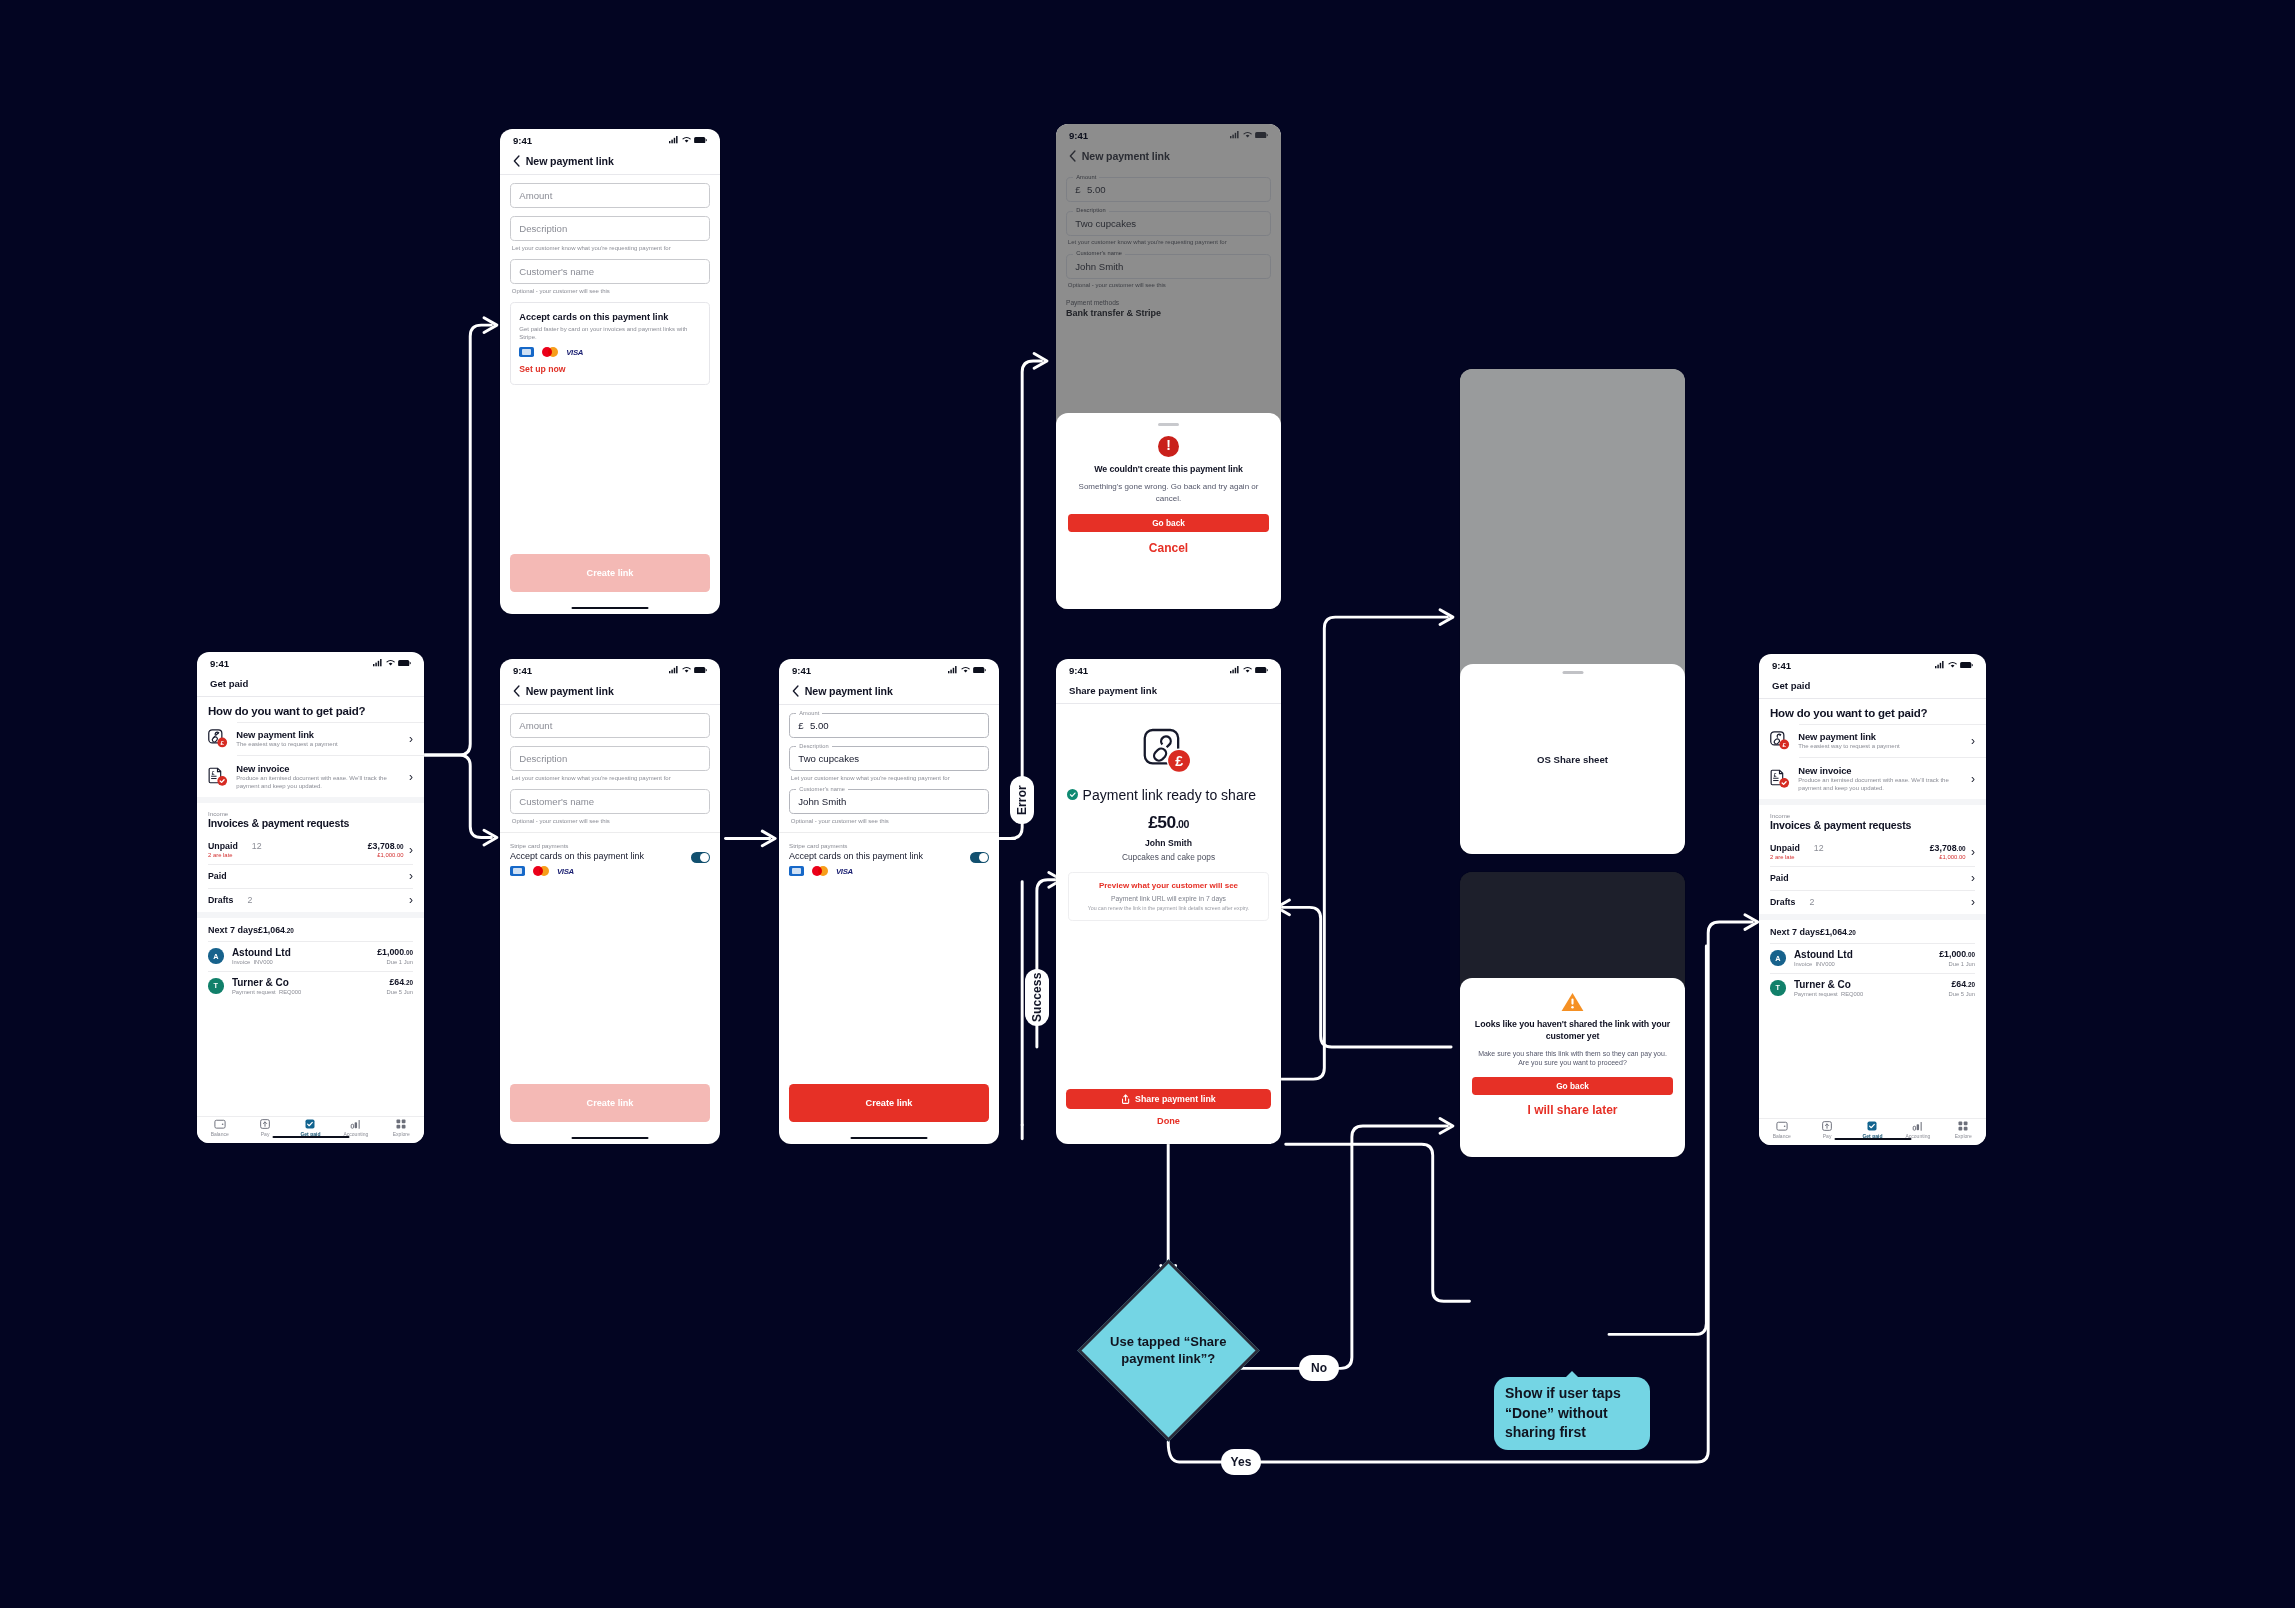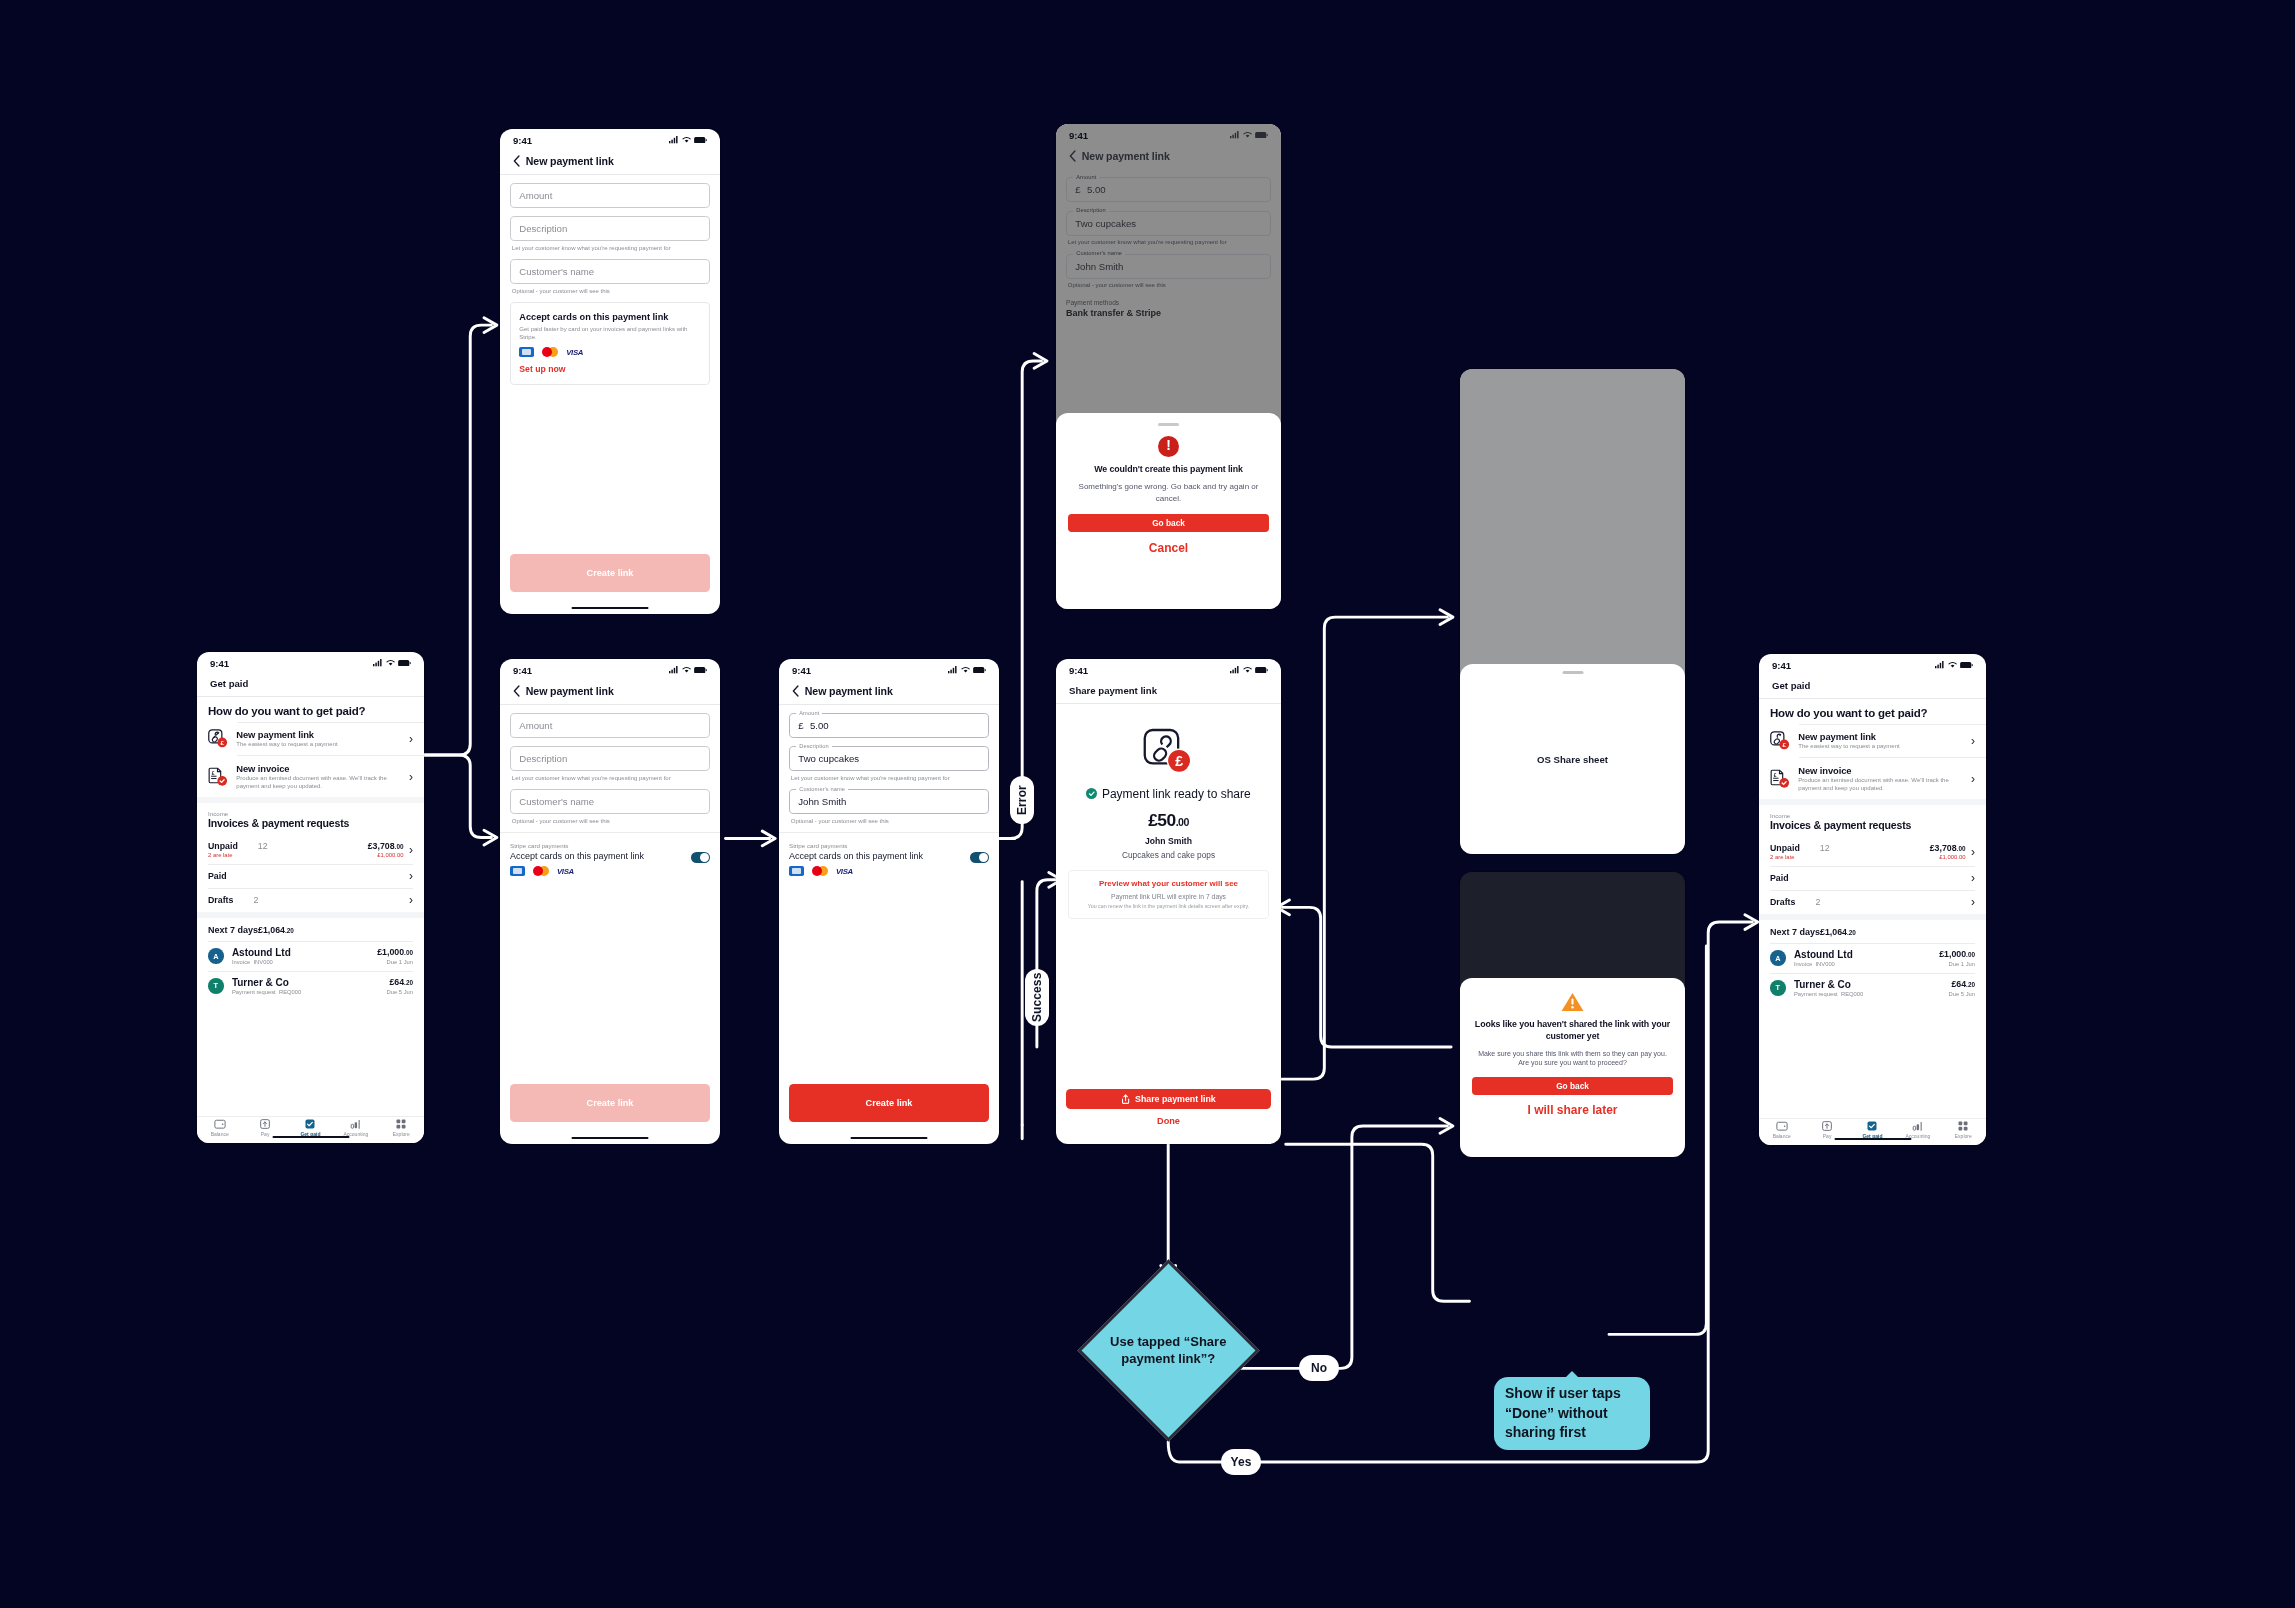--- a/index.html
+++ b/index.html
@@ -95,42 +95,42 @@
   .gp-row .t2 { font-size:6px; color:#8a8c95; line-height:1.32; margin-top:0.9px; }
   .chev { color:#1b1e2e; font-size:12px; font-weight:300; line-height:1; }
   .sep-in { height:0.9px; background:#ececee; margin-left:40px; }
   .band { height:6.4px; background:#f4f5f7; }
   .gp-sub { font-size:6.2px; color:#8a8c95; padding:6.4px 11px 0; }
   .gp-h2 { font-size:10.6px; font-weight:700; padding:0.9px 11px 6.4px; letter-spacing:-0.2px; }
   .lrow { display:flex; align-items:center; padding:5.5px 11px; gap:5.5px; }
   .lrow .lmain { flex:1; }
   .lrow .lr { text-align:right; }
   .nm { font-size:8.8px; font-weight:700; }
-  .nm .cnt { font-weight:400; color:#8a8c95; margin-left:20px; }
+  .nm .cnt { font-weight:400; color:#8a8c95; margin-left:14px; }
   .late { font-size:5.9px; color:#d32f2f; margin-top:0.9px; }
   .amt { font-size:8.8px; font-weight:700; }
   .amt .dec { font-size:6.4px; }
   .amt2 { font-size:5.9px; color:#d32f2f; margin-top:0.9px; }
   .divi { height:0.9px; background:#ececee; margin:0 11px; }
   .n7 { display:flex; align-items:center; justify-content:flex-start; padding:7.3px 11px 5.5px; }
   .n7 .l { font-size:9px; font-weight:700; }
   .av { width:15.6px; height:15.6px; border-radius:50%; color:#fff; font-size:7.3px; font-weight:700; display:flex; align-items:center; justify-content:center; flex:0 0 auto; }
   .cust { font-size:10px; font-weight:700; }
   .meta { font-size:5.8px; color:#8a8c95; margin-top:0.9px; }
   .due { font-size:5.8px; color:#8a8c95; margin-top:1.8px; }
 
   .tabbar { position:absolute; left:0; right:0; bottom:0; height:27.5px; background:#fff; border-top:0.9px solid #ededef;
             display:flex; align-items:center; justify-content:space-around; padding-bottom:4.6px; }
   .tab { display:flex; flex-direction:column; align-items:center; gap:0.9px; width:27.5px; }
   .tab span { font-size:5px; color:#8a8c95; }
   .tab.active span { color:#12506f; font-weight:700; }
 
   
   .share-wrap { padding:24px 11px 0; text-align:center; }
-  .ready { display:flex; align-items:center; justify-content:center; gap:4.6px; margin-top:11px; font-size:12px; font-weight:500; }
+  .ready { display:flex; align-items:center; gap:4.6px; margin-top:11px; font-size:14px; font-weight:500; }
   .check { width:11px; height:11px; border-radius:50%; background:#0f8a72; display:flex; align-items:center; justify-content:center; }
   .bigamt { font-size:17.4px; font-weight:700; margin-top:9.2px; letter-spacing:-0.5px; }
   .bigamt .dec { font-size:10.6px; }
   .whom { font-size:8.6px; font-weight:700; margin-top:4.6px; }
   .desc2 { font-size:8.3px; color:#4b4e5c; margin-top:4.6px; }
   .prevbox { border:0.9px solid #eeeef0; border-radius:4.6px; margin:10px 0.9px 0; padding:7.3px 6.4px 8.3px; }
   .prevbox .p1 { font-size:8px; font-weight:700; color:#e63026; }
   .prevbox .p2 { font-size:6.8px; color:#7e818c; margin-top:5.5px; }
   .prevbox .p3 { font-size:5.3px; color:#9a9ca4; margin-top:2.8px; line-height:1.35; }
   .shrbtn { position:absolute; left:10px; right:10px; bottom:35px; height:20px; background:#e63026; border-radius:4.6px;

